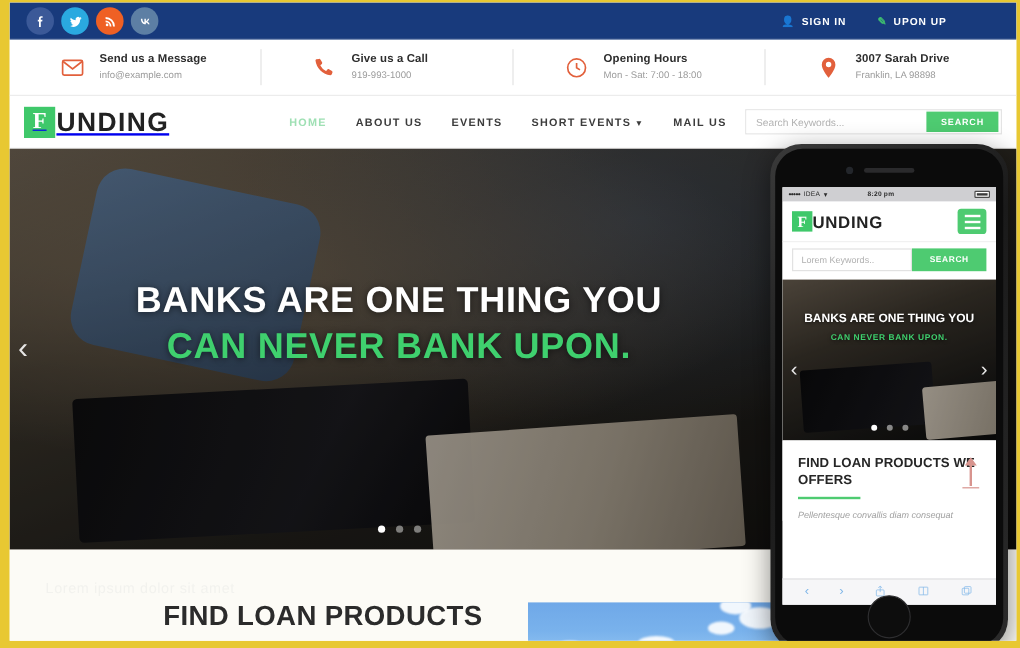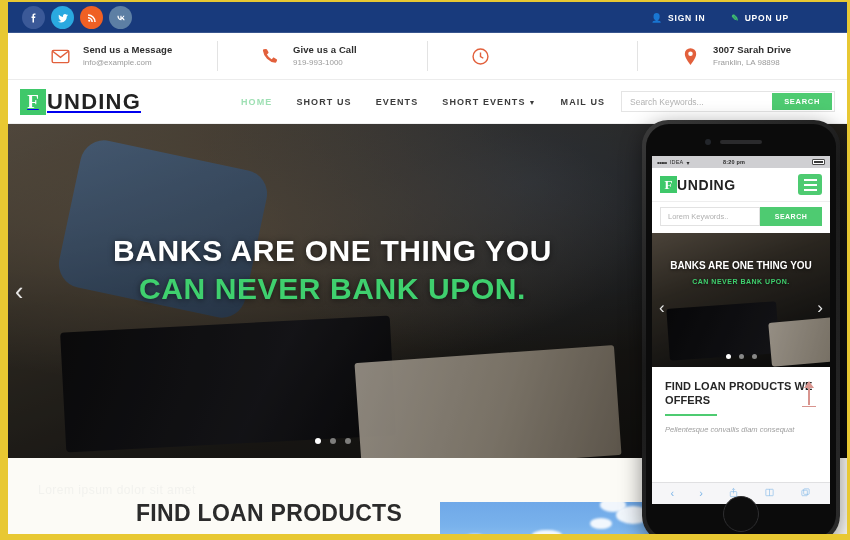--- a/index.html
+++ b/index.html
@@ -410,20 +410,24 @@
       </span>
     </div>
 
     <div class="cbox">
       <span class="cic">
         <svg viewBox="0 0 24 24" fill="none" stroke="#e2603c" stroke-width="1.6">
           <circle cx="12" cy="12" r="8.5"></circle>
             <path d="M12 7.5V12l3.2 2"></path>
         </svg>
       </span>
+      <span class="ctxt">
+        <div class="t1">Opening Hours</div>
+        <div class="t2">Mon - Sat: 7:00 - 18:00</div>
+      </span>
     </div>
 
     <div class="cbox">
       <span class="cic">
         <svg viewBox="0 0 24 24" fill="#e2603c">
           <path d="M12 2.5a6.5 6.5 0 0 0-6.5 6.5c0 4.8 6.5 12.5 6.5 12.5S18.5 13.8 18.5 9A6.5 6.5 0 0 0 12 2.5zm0 9a2.6 2.6 0 1 1 0-5.2 2.6 2.6 0 0 1 0 5.2z"></path>
         </svg>
       </span>
       <span class="ctxt">
         <div class="t1">3007 Sarah Drive</div>
@@ -433,21 +437,21 @@
   </div>
 
   <div class="navbar">
     <a class="logo" href="#">
       <span class="badge">F</span>
       <span class="word">UNDING</span>
     </a>
 
     <nav class="menu">
       <a class="active" href="#"><span>HOME</span></a>
-      <a href="#"><span>SHORT US</span></a>
+      <a href="#"><span>ABOUT US</span></a>
       <a href="#"><span>EVENTS</span></a>
       <a href="#"><span>SHORT EVENTS</span><span class="caret">▼</span></a>
       <a href="#"><span>MAIL US</span></a>
     </nav>
 
     <div class="searchwrap">
       <input type="text" placeholder="Search Keywords..." style="">
       <button>SEARCH</button>
     </div>
   </div>

